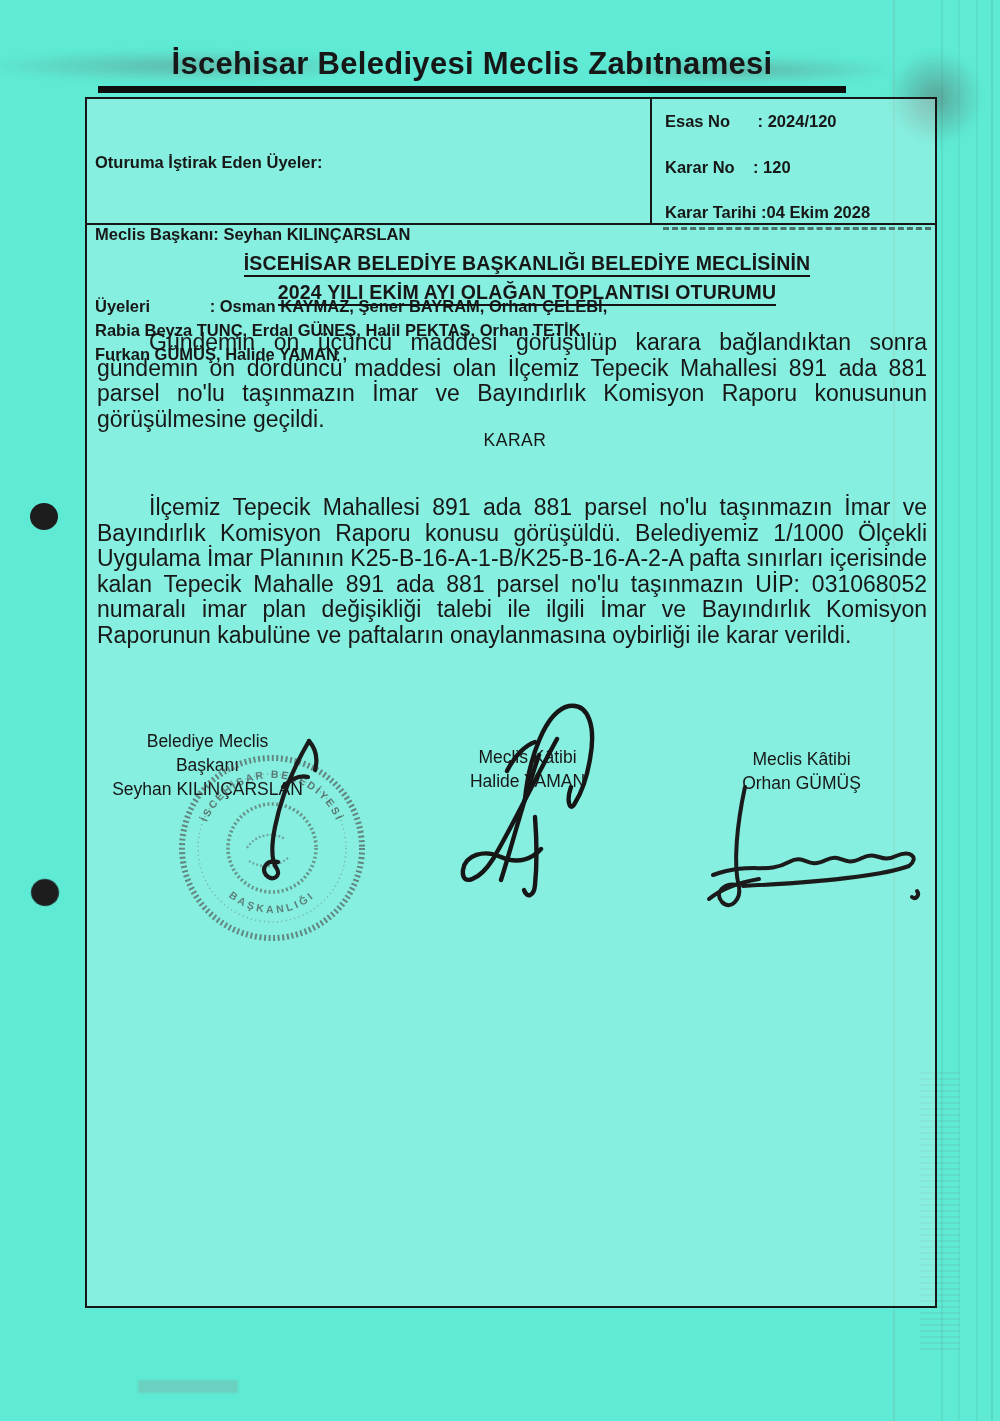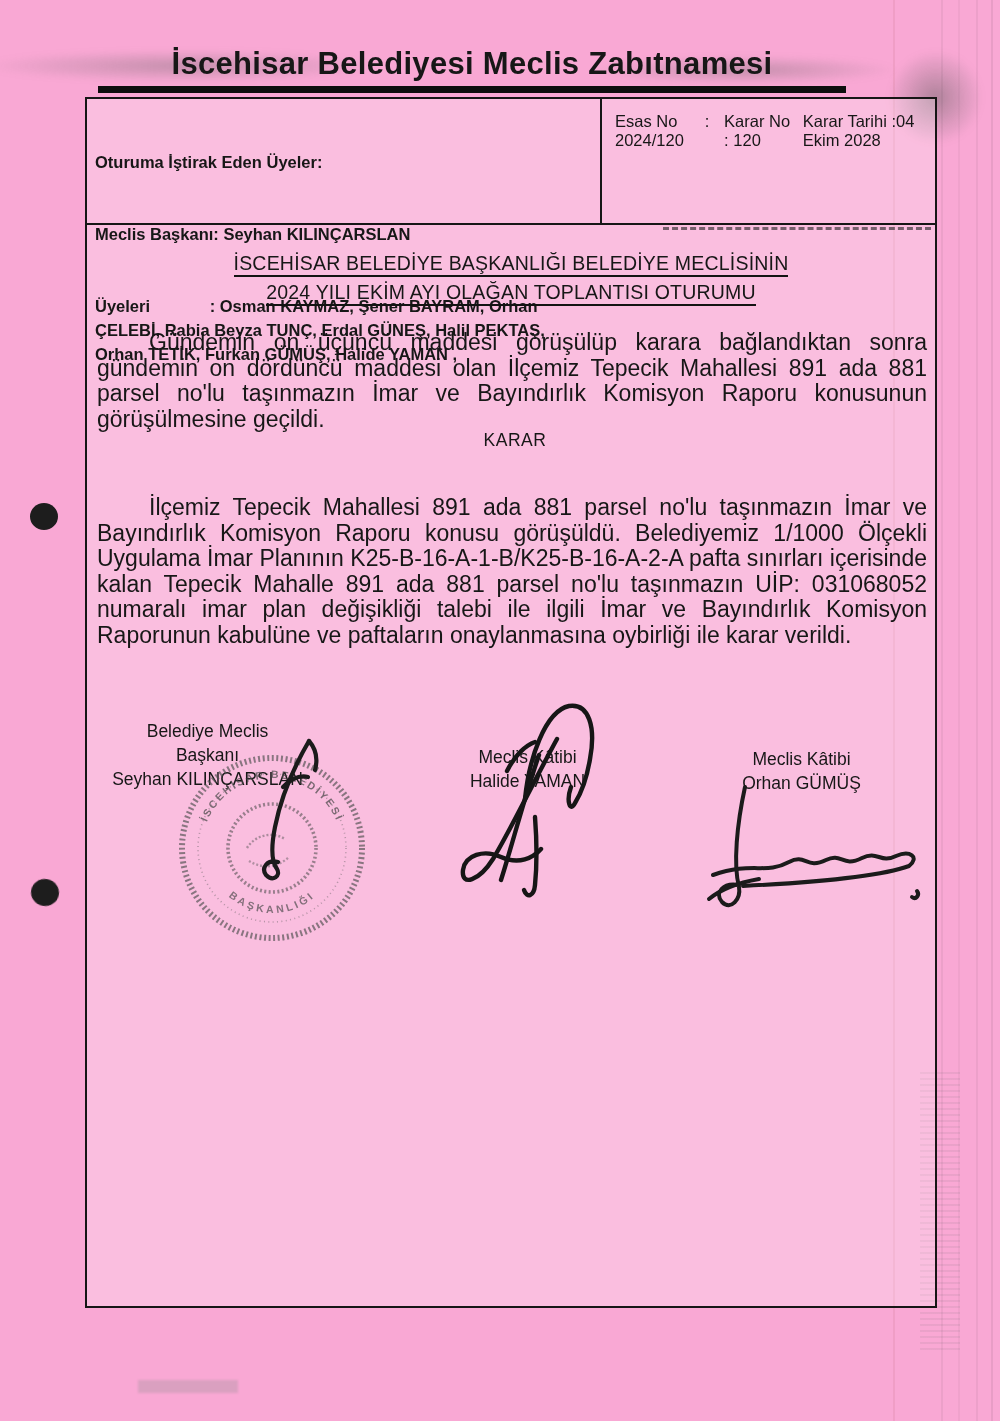--- a/index.html
+++ b/index.html
@@ -1,63 +1,63 @@
 <!DOCTYPE html>
 <html><head>
 <meta charset="utf-8">
 <style>
   html,body{margin:0;padding:0;background:#d9d8d4;}
   .page{
     position:relative;width:1000px;height:1421px;margin:0 auto;
-    background:#f9a8d4;overflow:hidden;
+    background:#5eead4;overflow:hidden;
     font-family:"Liberation Sans",sans-serif;color:#171717;
   }
   
   .doc-title{
     position:absolute;left:98px;top:46px;width:748px;margin:0;
     text-align:center;font-size:31px;font-weight:bold;letter-spacing:.3px;
     padding-bottom:4px;border-bottom:7px solid #0e0e0e;
   }
   
   .outer-box{
     position:absolute;left:85px;top:97px;width:852px;height:1211px;
     border:2.5px solid #161616;box-sizing:border-box;background:rgba(255,255,255,.25);
   }
   .header-row{display:flex;height:126px;border-bottom:2.5px solid #161616;box-sizing:border-box;}
   .cell-left{
-    width:515px;border-right:2.5px solid #161616;box-sizing:border-box;
+    width:565px;border-right:2.5px solid #161616;box-sizing:border-box;
     padding:3px 8px 0 8px;font-size:16.5px;font-weight:bold;line-height:24px;
     white-space:pre-wrap;
   }
   .cell-right{
-    flex:1;display:flex;flex-direction:row;justify-content:space-between;
-    padding:13px 6px 1px 13px;font-size:16.5px;font-weight:normal;white-space:pre-wrap;
+    flex:1;display:flex;flex-direction:column;justify-content:space-between;
+    padding:13px 6px 1px 13px;font-size:16.5px;font-weight:bold;white-space:pre-wrap;
   }
   .dash-under{
     position:absolute;left:576px;top:128px;width:268px;
     border-top:3px dashed rgba(45,45,45,.65);
   }
   
   .meeting-heading{
-    position:absolute;left:0;top:150px;width:100%;text-align:center;
-    font-size:19.5px;font-weight:normal;line-height:29px;letter-spacing:.2px;
+    position:absolute;left:16px;top:150px;width:100%;text-align:center;
+    font-size:19.5px;font-weight:bold;line-height:29px;letter-spacing:.2px;
   }
   .meeting-heading .u{border-bottom:2.5px solid #131313;padding-bottom:1px;}
   .para{
     position:absolute;left:10px;width:830px;margin:0;
     font-size:23px;line-height:25.5px;text-align:justify;text-indent:52px;
   }
   .p1{top:231px;}
   .karar-heading{position:absolute;left:4px;top:331px;width:100%;text-align:center;font-size:17.5px;letter-spacing:.5px;}
   .p2{top:396px;}
   .p3{top:521px;}
   
   .sigs{position:absolute;left:0;top:606px;width:100%;height:310px;}
   .sig-block{position:absolute;text-align:center;font-size:17.5px;line-height:24px;}
-  .sig-left{left:18px;top:14px;width:205px;text-align:center;}
+  .sig-left{left:18px;top:24px;width:205px;text-align:center;}
   .sig-mid{left:348px;top:40px;width:185px;}
   .sig-right{left:622px;top:42px;width:185px;}
   .stamp-svg{position:absolute;left:90px;top:48px;filter:blur(.45px);opacity:.88;}
   .sign-svg{position:absolute;}
   .sign-seyhan{left:150px;top:30px;}
   .sign-halide{left:352px;top:-6px;}
   .sign-furkan{left:606px;top:74px;}
   
   .artifact{position:absolute;pointer-events:none;}
   .punch{width:28px;height:27px;background:#1d1d1d;border-radius:50%;filter:blur(.6px);}

